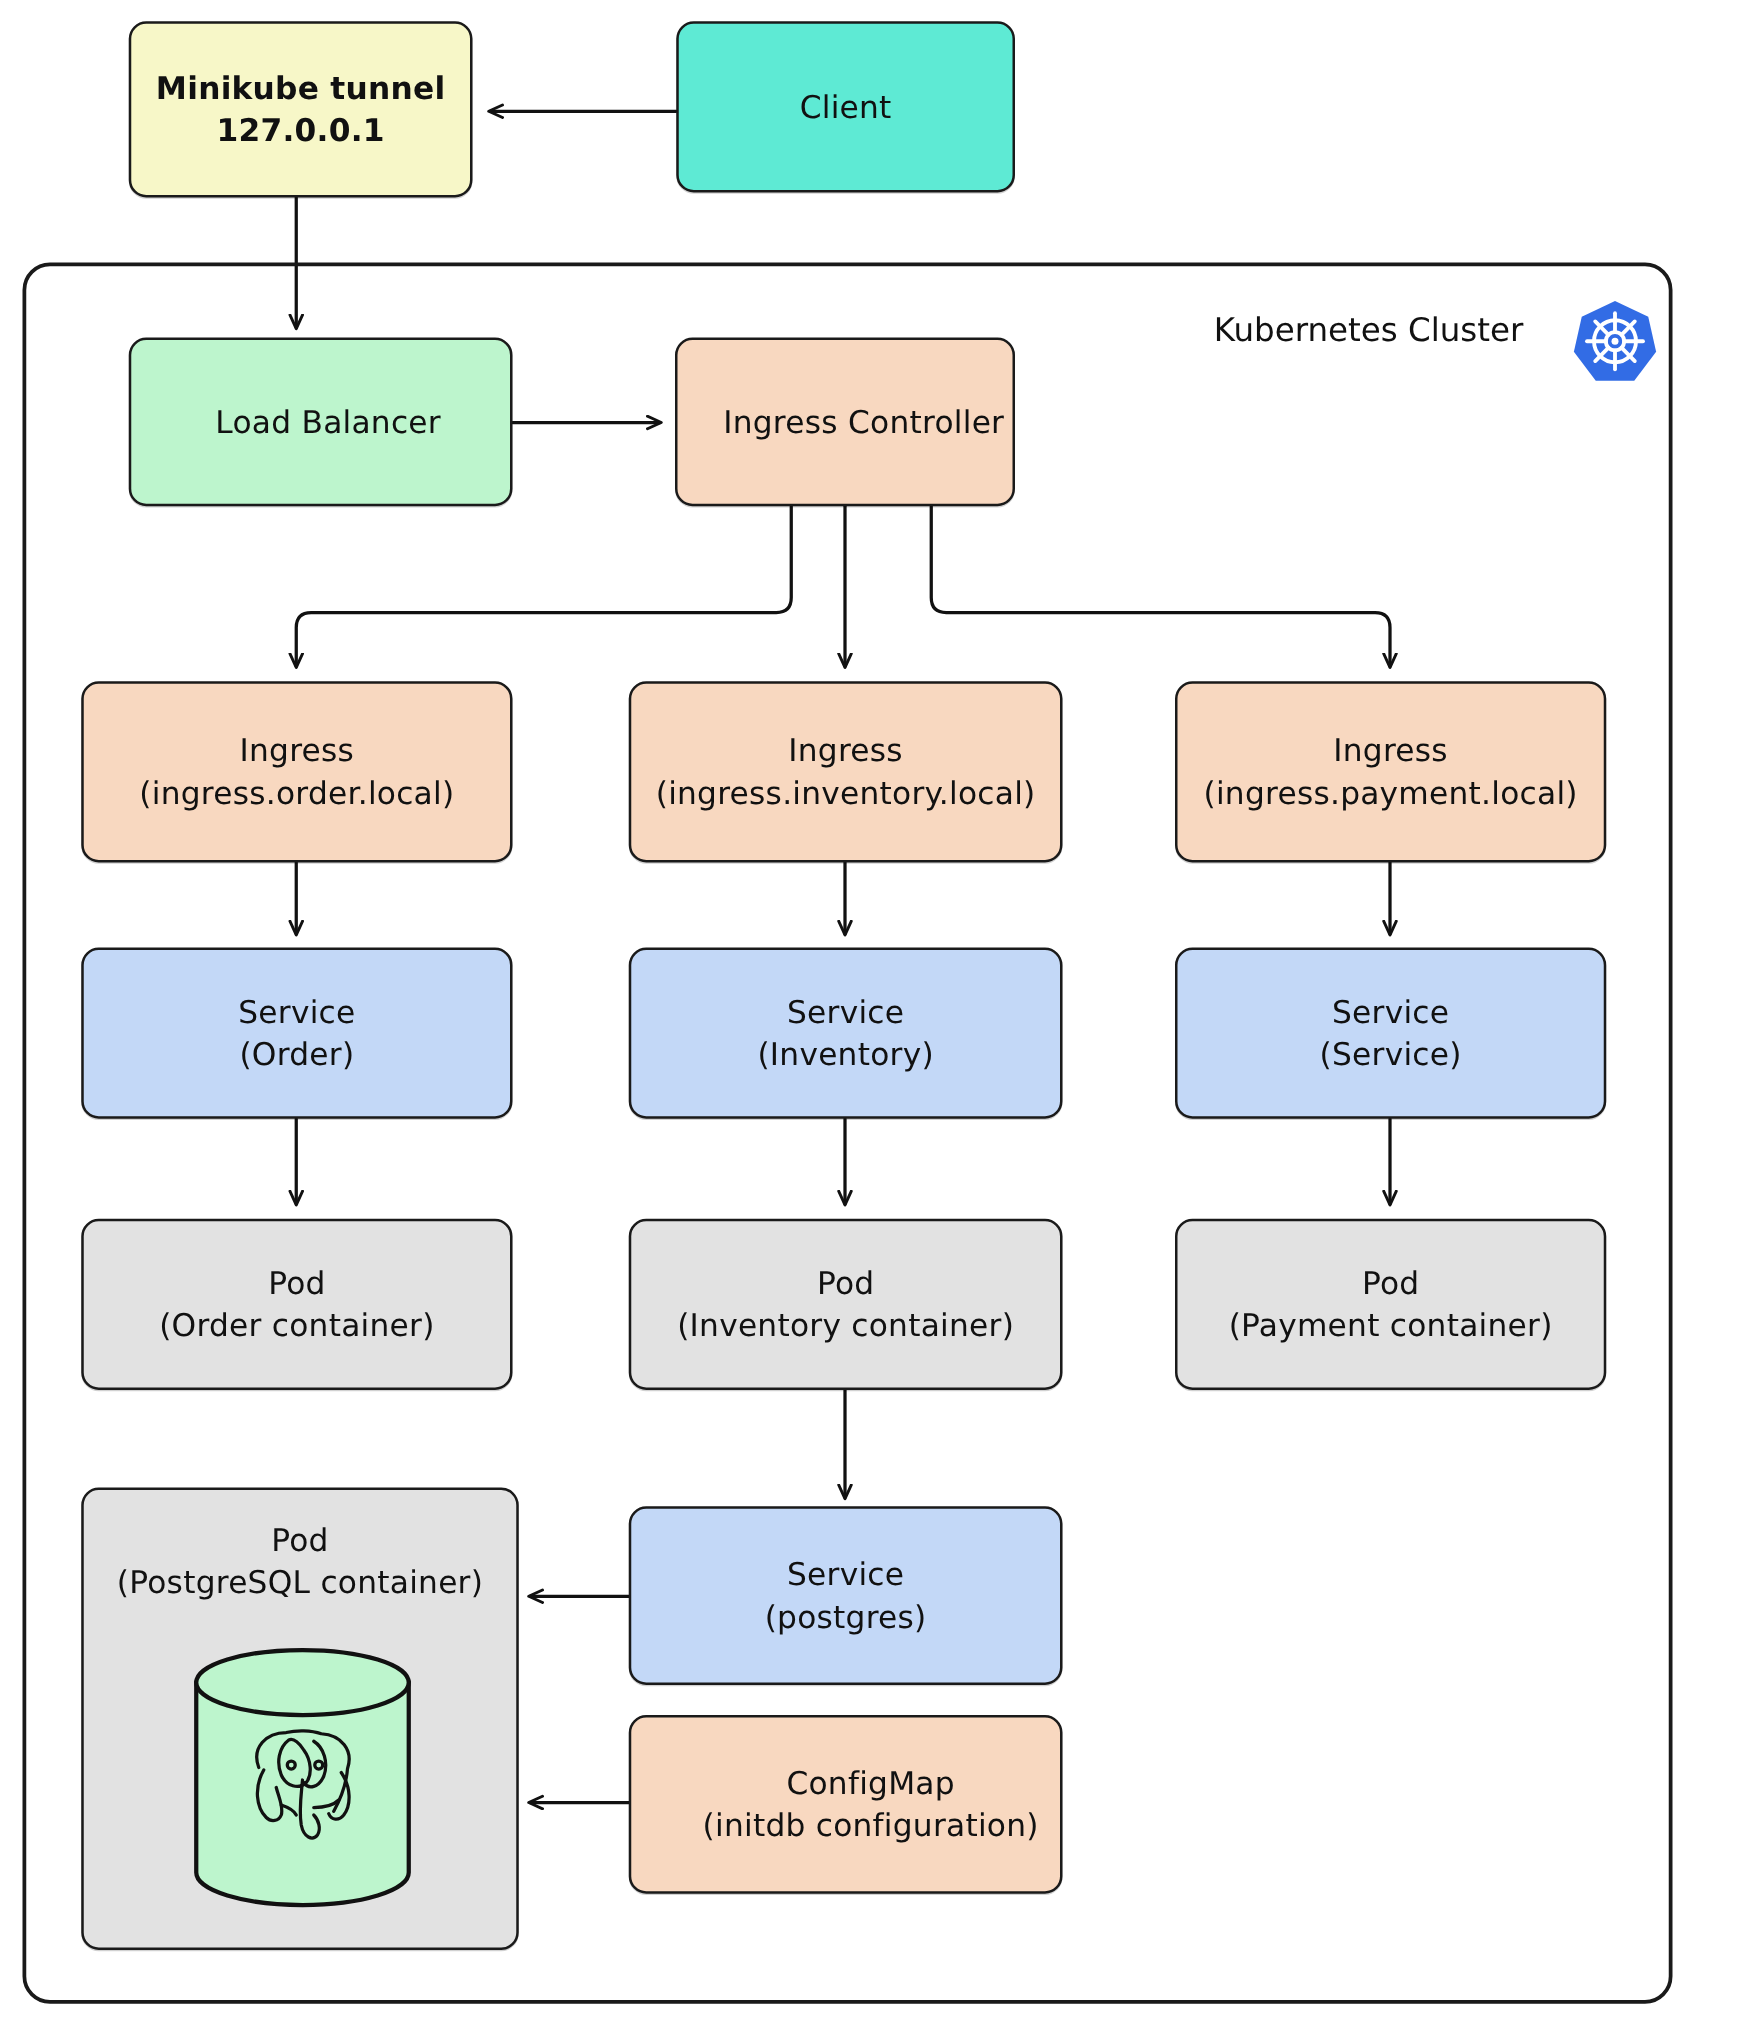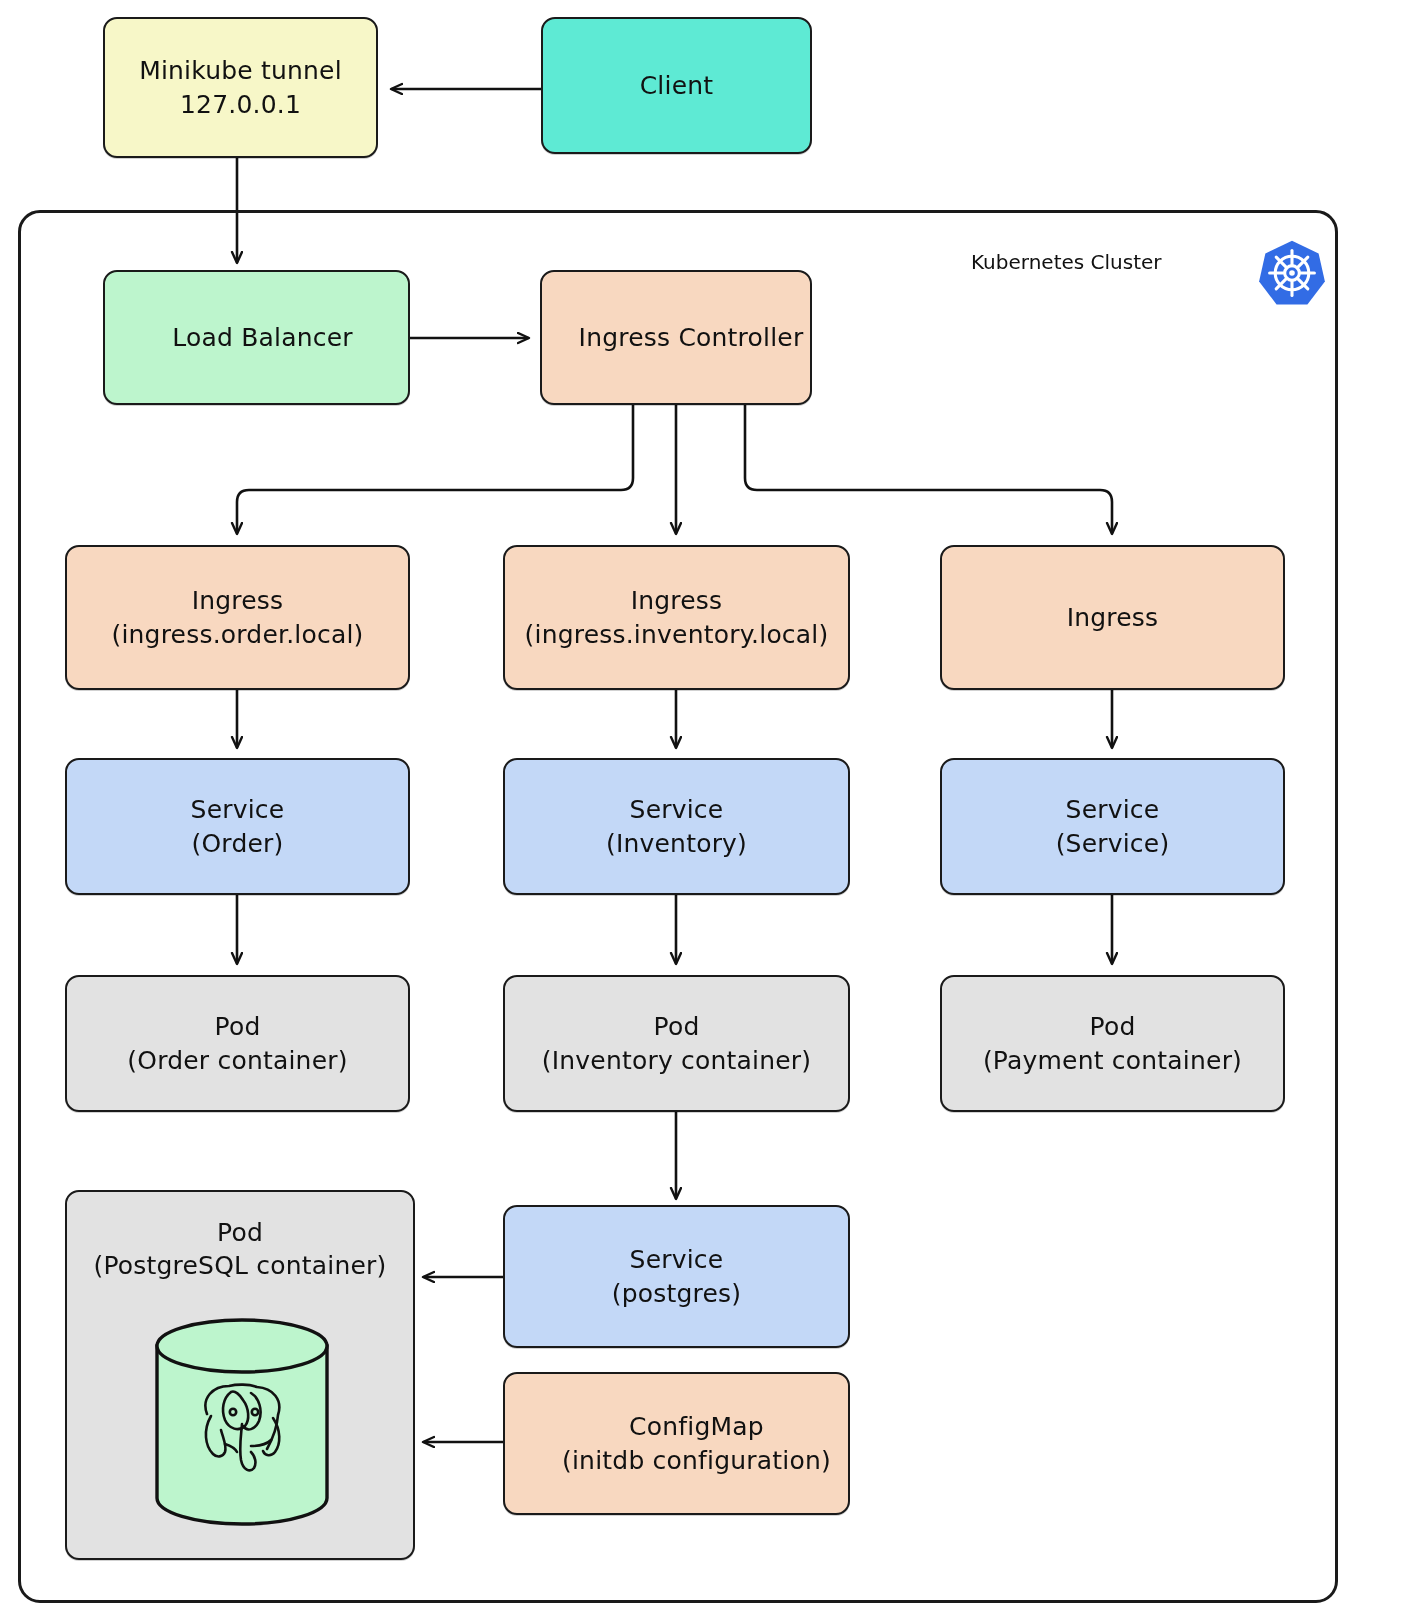--- a/index.html
+++ b/index.html
@@ -17,21 +17,21 @@
     text-align:center;color:#111111;
     font-size:25px;line-height:1.33;letter-spacing:.2px;
     box-shadow:0 1px 0 rgba(0,0,0,.18);
   }
   .node .l2{display:block;}
   .cluster{
     position:absolute;box-sizing:border-box;
     border:3px solid #1a1a1a;border-radius:22px;background:transparent;
   }
   .cluster-label{
-    position:absolute;font-size:20px;color:#111;white-space:nowrap;
+    position:absolute;font-size:26px;color:#111;white-space:nowrap;
   }
   .k8s-logo{position:absolute;}
 
   
   .pg-cyl{position:absolute;}
 </style>
 </head>
 <body>
 
 <div id="canvas">
@@ -65,21 +65,21 @@
       <path d="M1112,895 L1112,963" marker-end="url(#ah)"></path>
 
       <path d="M676,1111 L676,1198" marker-end="url(#ah)"></path>
 
       <path d="M503,1277 L424,1277" marker-end="url(#ah)"></path>
 
       <path d="M503,1442 L424,1442" marker-end="url(#ah)"></path>
     </g>
   </svg>
 
-  <div class="node" style="left:103px;top:17px;width:275px;height:141px;background:#f7f7c8;">
+  <div class="node" style="left:103px;top:17px;width:275px;height:141px;background:#f7f7c8;font-weight:bold;">
     <span>Minikube tunnel</span>
     <span class="l2">127.0.0.1</span>
   </div>
 
   <div class="node" style="left:541px;top:17px;width:271px;height:137px;background:#5eead4;">
     <span>Client</span>
   </div>
 
   <div class="cluster" style="left:18px;top:210px;width:1320px;height:1393px;"></div>
 
@@ -115,20 +115,21 @@
     <span class="l2">(ingress.order.local)</span>
   </div>
 
   <div class="node" style="left:503px;top:545px;width:347px;height:145px;background:#f8d8c0;">
     <span>Ingress</span>
     <span class="l2">(ingress.inventory.local)</span>
   </div>
 
   <div class="node" style="left:940px;top:545px;width:345px;height:145px;background:#f8d8c0;">
     <span>Ingress</span>
+    <span class="l2">(ingress.payment.local)</span>
   </div>
 
   <div class="node" style="left:65px;top:758px;width:345px;height:137px;background:#c3d8f7;">
     <span>Service</span>
     <span class="l2">(Order)</span>
   </div>
 
   <div class="node" style="left:503px;top:758px;width:347px;height:137px;background:#c3d8f7;">
     <span>Service</span>
     <span class="l2">(Inventory)</span>

